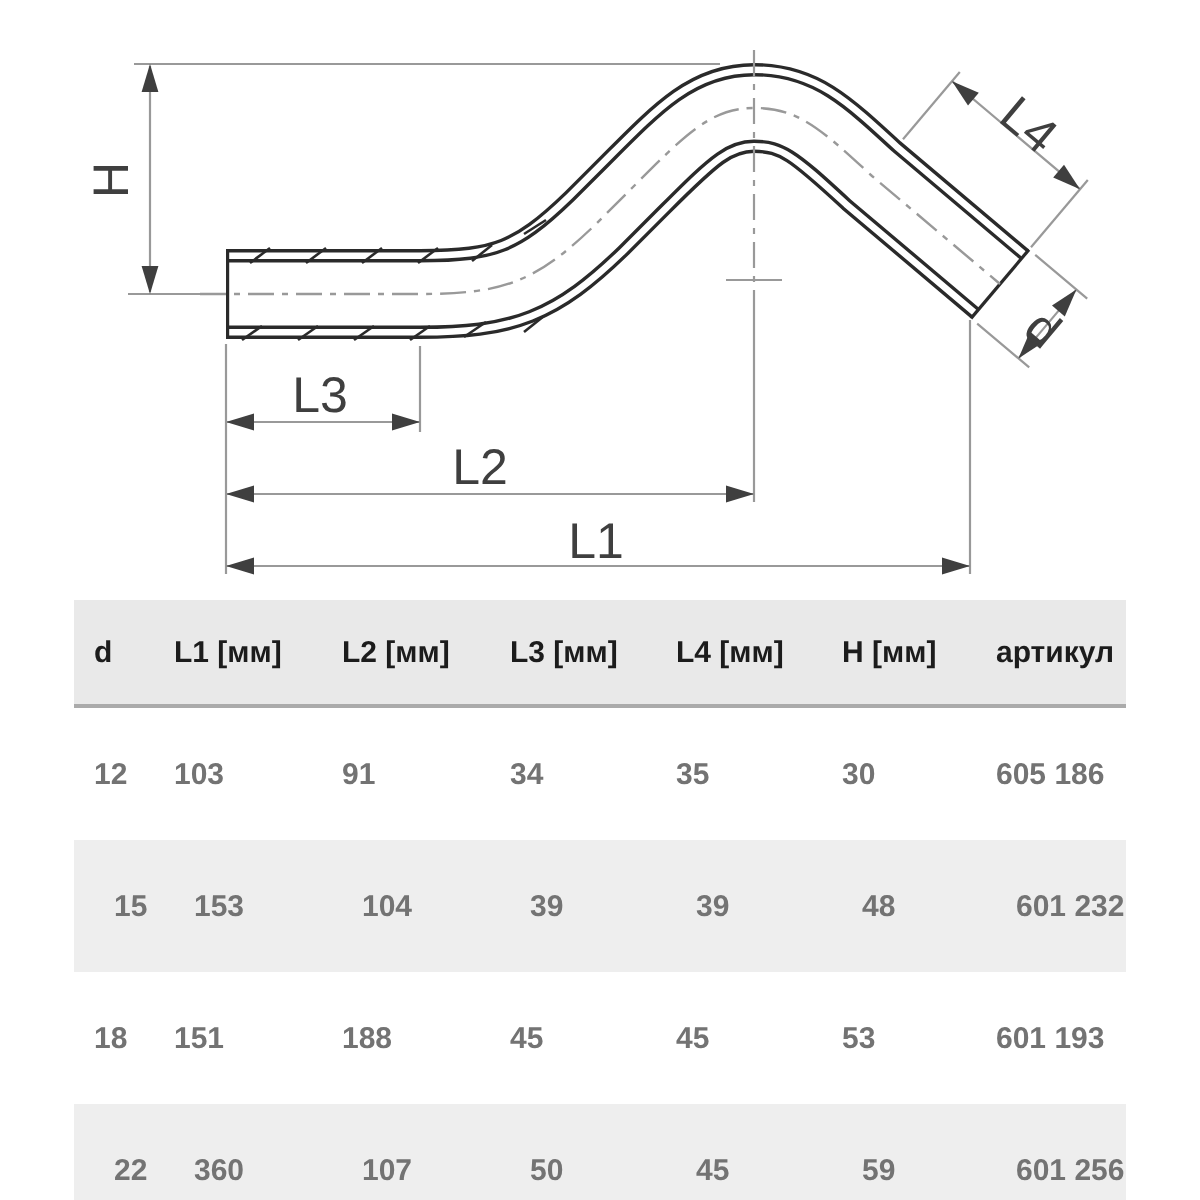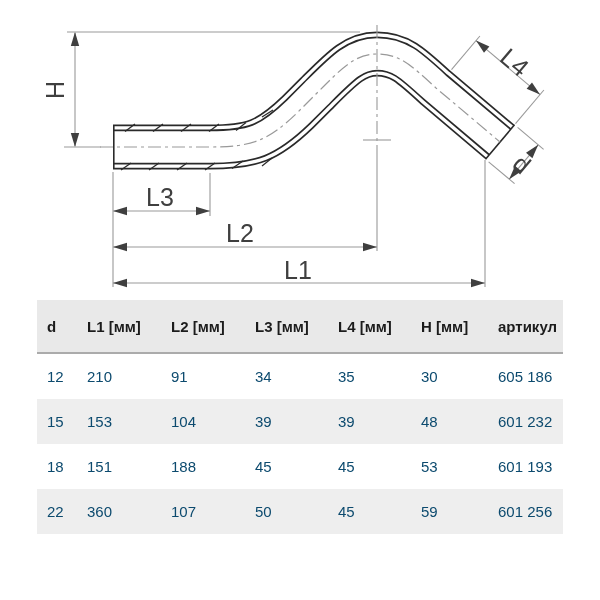--- a/index.html
+++ b/index.html
@@ -4,22 +4,22 @@
 <style>
   html,body{margin:0;padding:0;background:#fff;}
   .page{position:relative;width:600px;height:600px;background:#fff;overflow:hidden;
         font-family:"Liberation Sans",sans-serif;}
   svg{display:block;}
   .dimlab{font-family:"Liberation Sans",sans-serif;font-size:25px;fill:#3f3f3f;}
   .spec-table{position:absolute;left:37px;top:300px;width:526px;}
   .trow{display:grid;grid-template-columns:50px 84px 84px 83px 83px 77px 1fr;align-items:center;}
   .thead{height:52px;background:#e9e9e9;border-bottom:2px solid #ababab;
          font-weight:bold;font-size:15px;color:#1c1c1c;}
-  .tdata{height:45px;font-size:15px;color:#0c4a6e;}
-  .tdata.alt{background:#eeeeee;}
+  .tdata{height:66px;font-size:15px;color:#737373;font-weight:bold;}
+  .tdata.alt{background:#eeeeee;padding-left:10px;}
   .tcell{text-align:left;white-space:nowrap;}
   .tcell:first-child{padding-left:10px;}
 </style>
 </head>
 <body>
 
 <div class="page">
 
   <svg width="600" height="300" viewBox="0 0 600 300">
 
@@ -112,21 +112,21 @@
       <div class="tcell">L1 [мм]</div>
       <div class="tcell">L2 [мм]</div>
       <div class="tcell">L3 [мм]</div>
       <div class="tcell">L4 [мм]</div>
       <div class="tcell">H [мм]</div>
       <div class="tcell">артикул</div>
     </div>
 
     <div class="trow tdata">
       <div class="tcell">12</div>
-      <div class="tcell">210</div>
+      <div class="tcell">103</div>
       <div class="tcell">91</div>
       <div class="tcell">34</div>
       <div class="tcell">35</div>
       <div class="tcell">30</div>
       <div class="tcell">605 186</div>
     </div>
 
     <div class="trow tdata alt">
       <div class="tcell">15</div>
       <div class="tcell">153</div>

